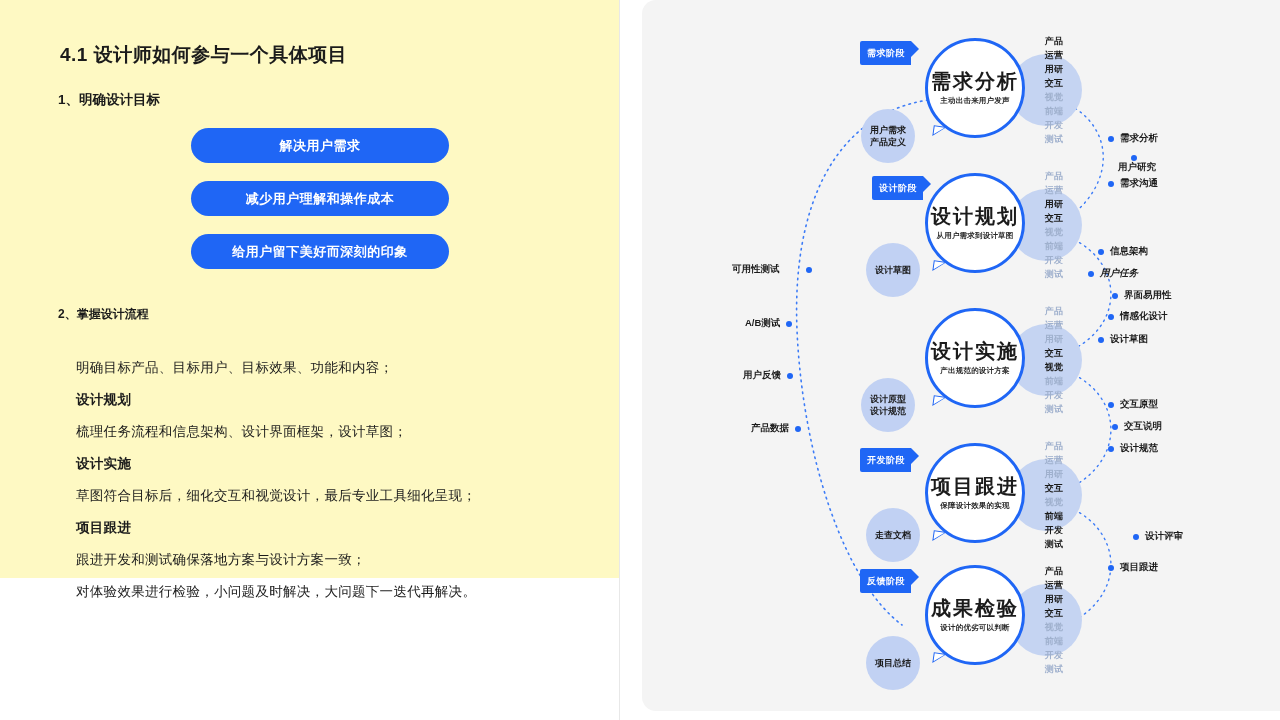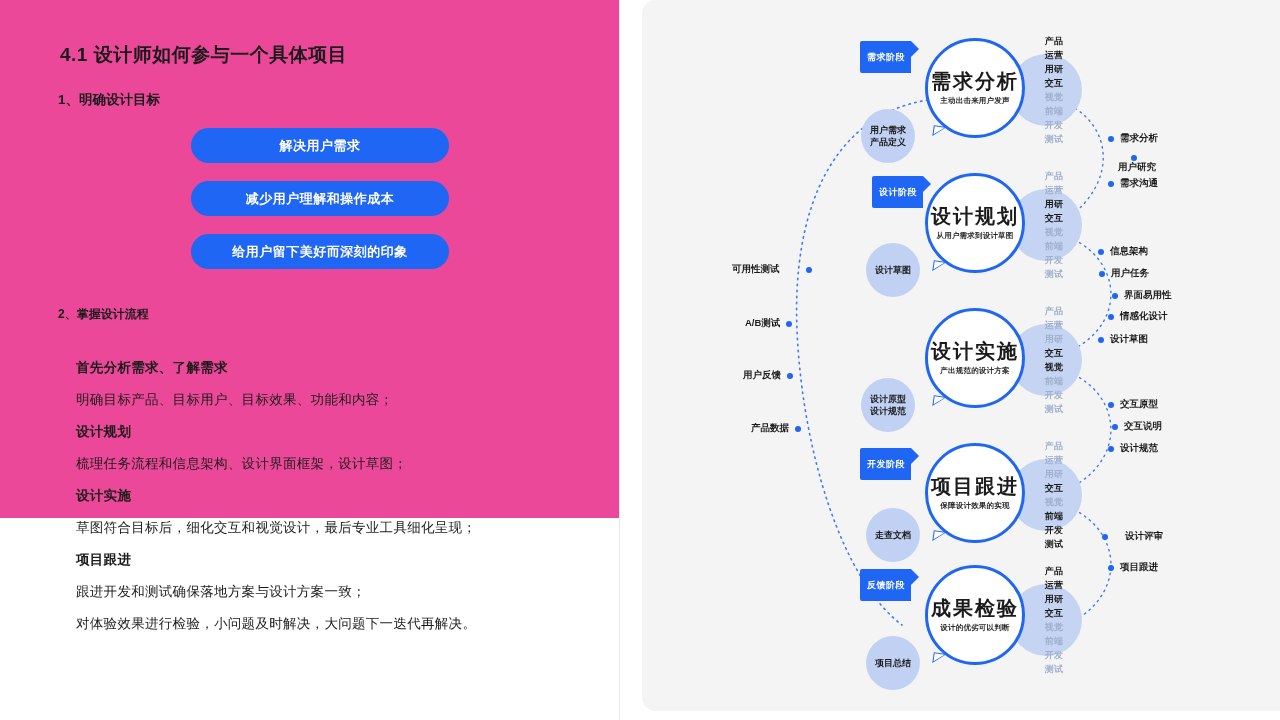--- a/index.html
+++ b/index.html
@@ -3,21 +3,21 @@
 <meta charset="utf-8">
 <style>
   html,body{margin:0;padding:0;}
   body{
     width:1280px;height:720px;background:#ffffff;
     font-family:"Liberation Sans","DejaVu Sans",sans-serif;
     overflow:hidden;position:relative;
   }
 
   
-  #left-pane{position:absolute;left:0;top:0;width:620px;height:518px;background:#ec4899;}
+  #left-pane{position:absolute;left:0;top:0;width:620px;height:578px;background:#fef9c3;}
   #left-divider{position:absolute;left:619px;top:0;width:1px;height:720px;background:#e8e8e8;}
 
   #page-title{position:absolute;left:60px;top:42px;font-size:19px;font-weight:bold;color:#1b1b1b;letter-spacing:.5px;}
 
   #sec1-title{position:absolute;left:58px;top:91px;font-size:13.5px;font-weight:bold;color:#1b1b1b;}
 
   #goal-buttons{position:absolute;left:191px;top:128px;width:258px;}
   .goal-btn{
     width:258px;height:35px;border-radius:19px;background:#1f66f5;
     color:#fff;font-size:13px;font-weight:bold;display:flex;align-items:center;justify-content:center;
@@ -68,21 +68,21 @@
 
   
   .output{
     position:absolute;width:54px;height:54px;border-radius:50%;background:#c1d1f3;z-index:4;
     display:flex;flex-direction:column;align-items:center;justify-content:center;
   }
   .output span{font-size:9px;font-weight:bold;color:#1b1b1b;line-height:12px;white-space:nowrap;}
 
   
   .flag{
-    position:absolute;height:32px;background:#1f66f5;z-index:8;
+    position:absolute;height:24px;background:#1f66f5;z-index:8;
     display:flex;align-items:center;padding:0 6px 0 7px;box-sizing:border-box;
     border-radius:2px 0 0 2px;
   }
   .flag span{font-size:9px;font-weight:bold;color:#ffffff;letter-spacing:.5px;white-space:nowrap;}
   .flag-arrow{position:absolute;right:-8px;top:0;width:0;height:0;
     border-left:8px solid #1f66f5;border-top:8px solid transparent;border-bottom:8px solid transparent;}
 
   
   .rdot{position:absolute;z-index:5;display:flex;align-items:center;}
   .rdot .dot{width:6px;height:6px;border-radius:50%;background:#1f66f5;flex:0 0 auto;}
@@ -106,21 +106,20 @@
 
   <div id="goal-buttons">
     <div class="goal-btn">解决用户需求</div>
     <div class="goal-btn">减少用户理解和操作成本</div>
     <div class="goal-btn">给用户留下美好而深刻的印象</div>
   </div>
 
   <div id="sec2-title">2、掌握设计流程</div>
 
   <div id="flow-list">
-    <div class="flow-line head">首先分析需求、了解需求</div>
     <div class="flow-line body">明确目标产品、目标用户、目标效果、功能和内容；</div>
     <div class="flow-line head">设计规划</div>
     <div class="flow-line body">梳理任务流程和信息架构、设计界面框架，设计草图；</div>
     <div class="flow-line head">设计实施</div>
     <div class="flow-line body">草图符合目标后，细化交互和视觉设计，最后专业工具细化呈现；</div>
     <div class="flow-line head">项目跟进</div>
     <div class="flow-line body">跟进开发和测试确保落地方案与设计方案一致；</div>
     <div class="flow-line body">对体验效果进行检验，小问题及时解决，大问题下一迭代再解决。</div>
   </div>
 </div>
@@ -291,21 +290,21 @@
     </div>
     <div class="rdot" style="left:466px;top:177px;">
       <i class="dot"></i>
       <span class="lbl">需求沟通</span>
     </div>
 
     <div class="rdot" style="left:456px;top:245px;">
       <i class="dot"></i>
       <span class="lbl">信息架构</span>
     </div>
-    <div class="rdot" style="left:457px;top:267px;">
+    <div class="rdot" style="left:446px;top:267px;font-style:italic;">
       <i class="dot"></i>
       <span class="lbl">用户任务</span>
     </div>
     <div class="rdot" style="left:470px;top:289px;">
       <i class="dot"></i>
       <span class="lbl">界面易用性</span>
     </div>
     <div class="rdot" style="left:466px;top:310px;">
       <i class="dot"></i>
       <span class="lbl">情感化设计</span>
@@ -321,21 +320,21 @@
     </div>
     <div class="rdot" style="left:470px;top:420px;">
       <i class="dot"></i>
       <span class="lbl">交互说明</span>
     </div>
     <div class="rdot" style="left:466px;top:442px;">
       <i class="dot"></i>
       <span class="lbl">设计规范</span>
     </div>
 
-    <div class="rdot" style="left:460px;top:530px;gap:11px;">
+    <div class="rdot" style="left:491px;top:530px;">
       <i class="dot"></i>
       <span class="lbl">设计评审</span>
     </div>
     <div class="rdot" style="left:466px;top:561px;">
       <i class="dot"></i>
       <span class="lbl">项目跟进</span>
     </div>
 
     <div class="ldot" style="left:90px;top:263px;gap:20px;">
       <span class="lbl">可用性测试</span>

